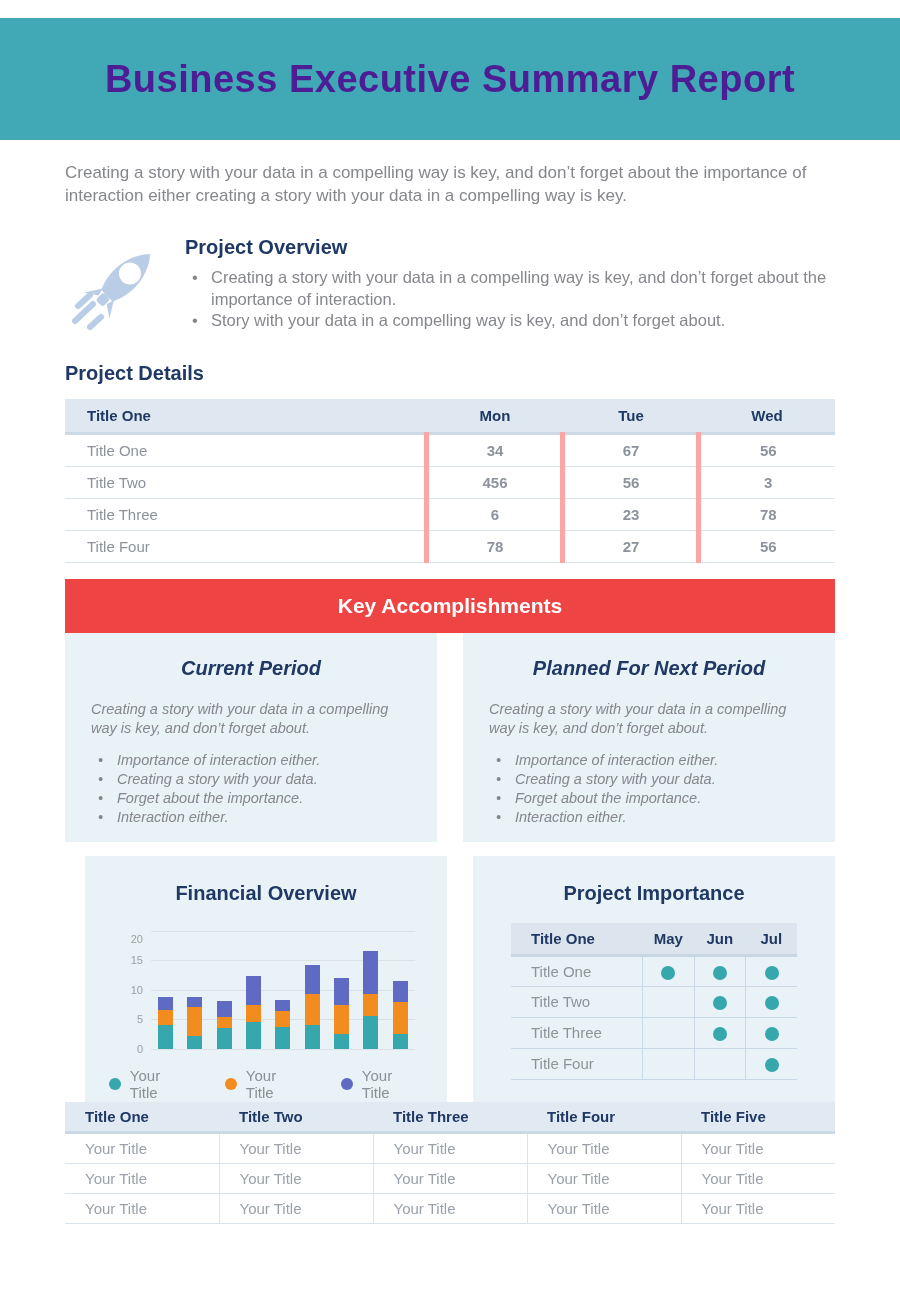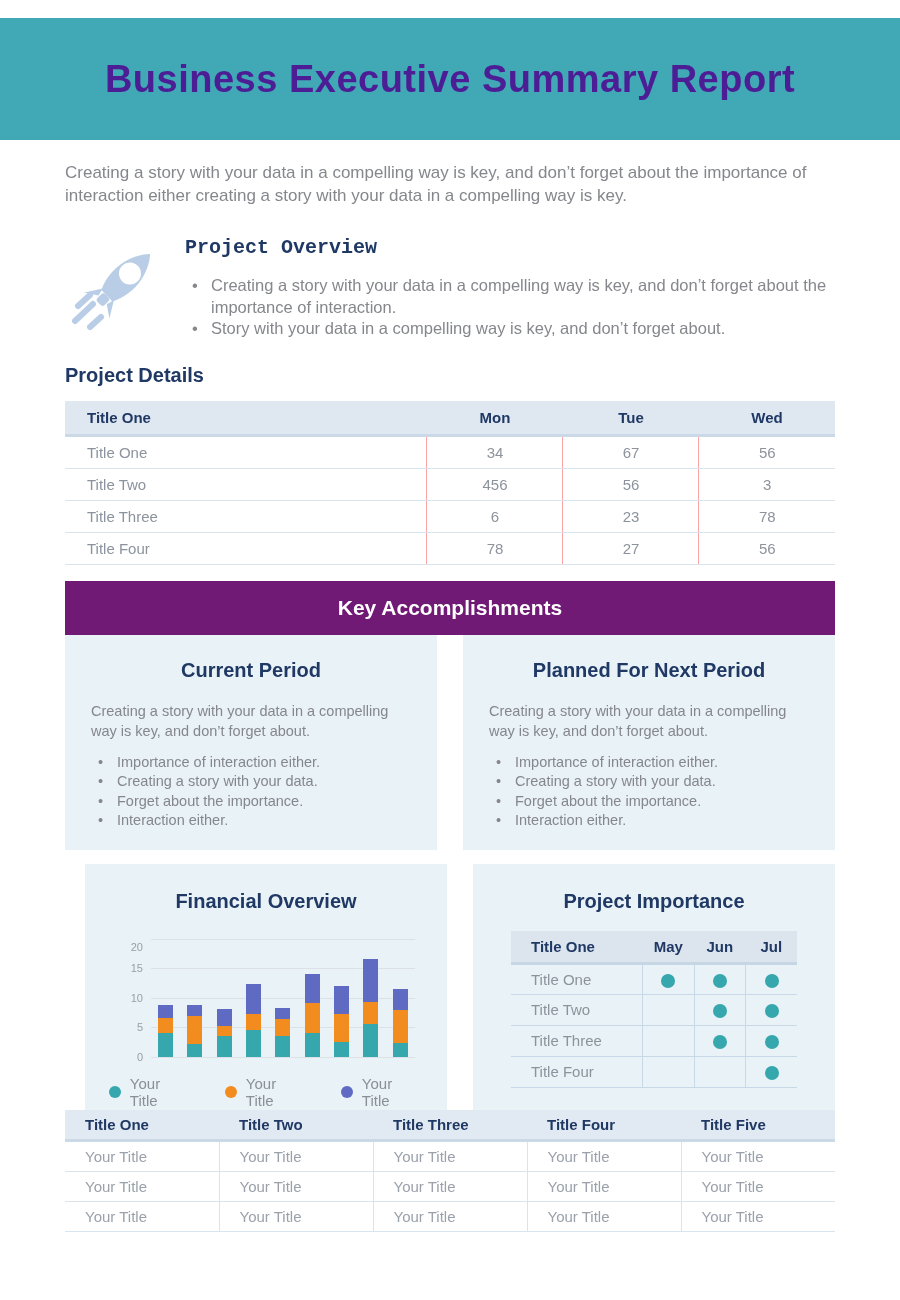--- a/index.html
+++ b/index.html
@@ -20,21 +20,21 @@
 
   .content { padding:0 65px; }
 
   .intro { margin-top:22px; color:#85878C; font-size:17px; line-height:1.35; }
 
   
   .overview { display:flex; margin-top:26px; }
   .rocket-wrap { flex:0 0 120px; display:flex; justify-content:flex-start; padding-left:0; }
   .rocket-wrap svg { width:100px; height:100px; margin-top:4px; }
   .overview-body { flex:1; }
-  .overview-body h2 { color:#1F3864; font-size:20px; font-weight:bold; margin-top:2px; margin-bottom:16px;font-family:Liberation Mono, monospace; }
+  .overview-body h2 { color:#1F3864; font-size:20px; font-weight:bold; margin-top:2px; margin-bottom:8px; }
 
   ul.bullets { list-style:none; }
   ul.bullets li {
     position:relative; padding-left:26px;
     color:#85878C; font-size:16.5px; line-height:1.32;
   }
   ul.bullets li::before { content:"\2022"; position:absolute; left:7px; color:#85878C; }
 
   
   h2.section { color:#1F3864; font-size:20px; font-weight:bold; margin-top:24px; }
@@ -46,35 +46,35 @@
   table.details thead th {
     background:#DFE8F1; color:#1F3864; font-weight:bold;
     padding:8px 0; border-bottom:3px solid #CBD9E7;
   }
   table.details thead th.first { text-align:left; padding-left:22px; }
   table.details tbody td {
     color:#8C939C; padding:7px 0; text-align:center;
     border-bottom:1.5px solid #D8E4EE;
   }
   table.details tbody td.first { text-align:left; padding-left:22px; }
-  table.details tbody td.val { border-left:1px solid #fca5a5; }
+  table.details tbody td.val { border-left:5px solid #fca5a5;font-weight:bold; }
 
   
   .banner-orange {
-    background:#701a75; height:54px; display:flex;
+    background:#ef4444; height:54px; display:flex;
     align-items:center; justify-content:center;
   }
   .banner-orange.acc { margin-top:16px; }
   .banner-orange.risks { margin-top:22px; height:52px; }
   .banner-orange h2 { color:#fff; font-size:21px; font-weight:bold; }
 
   
   .two-col { display:flex; gap:26px; }
   .panel { background:#E9F2F7; flex:1; }
-  .row1 .panel { min-height:191px; padding:24px 26px 20px 26px; }
+  .row1 .panel { min-height:191px; padding:24px 26px 14px 26px;font-style:italic; }
   .row2 { margin-top:14px;padding-left:20px; }
   .row2 .panel { height:246px; padding:26px 24px 18px 24px; }
   .panel h3 { color:#1F3864; font-size:20px; font-weight:bold; text-align:center; }
   .panel .para { margin-top:20px; color:#85878C; font-size:14.5px; line-height:1.35; }
   .panel ul.bullets { margin-top:12px; }
   .panel ul.bullets li { font-size:14.5px; line-height:1.32; padding-left:26px; }
 
   
   .chart-plot { position:relative; height:118px; margin:26px 8px 0 8px; }
   .gridline { position:absolute; left:34px; right:0; height:1px; background:#DCE1E5; }

